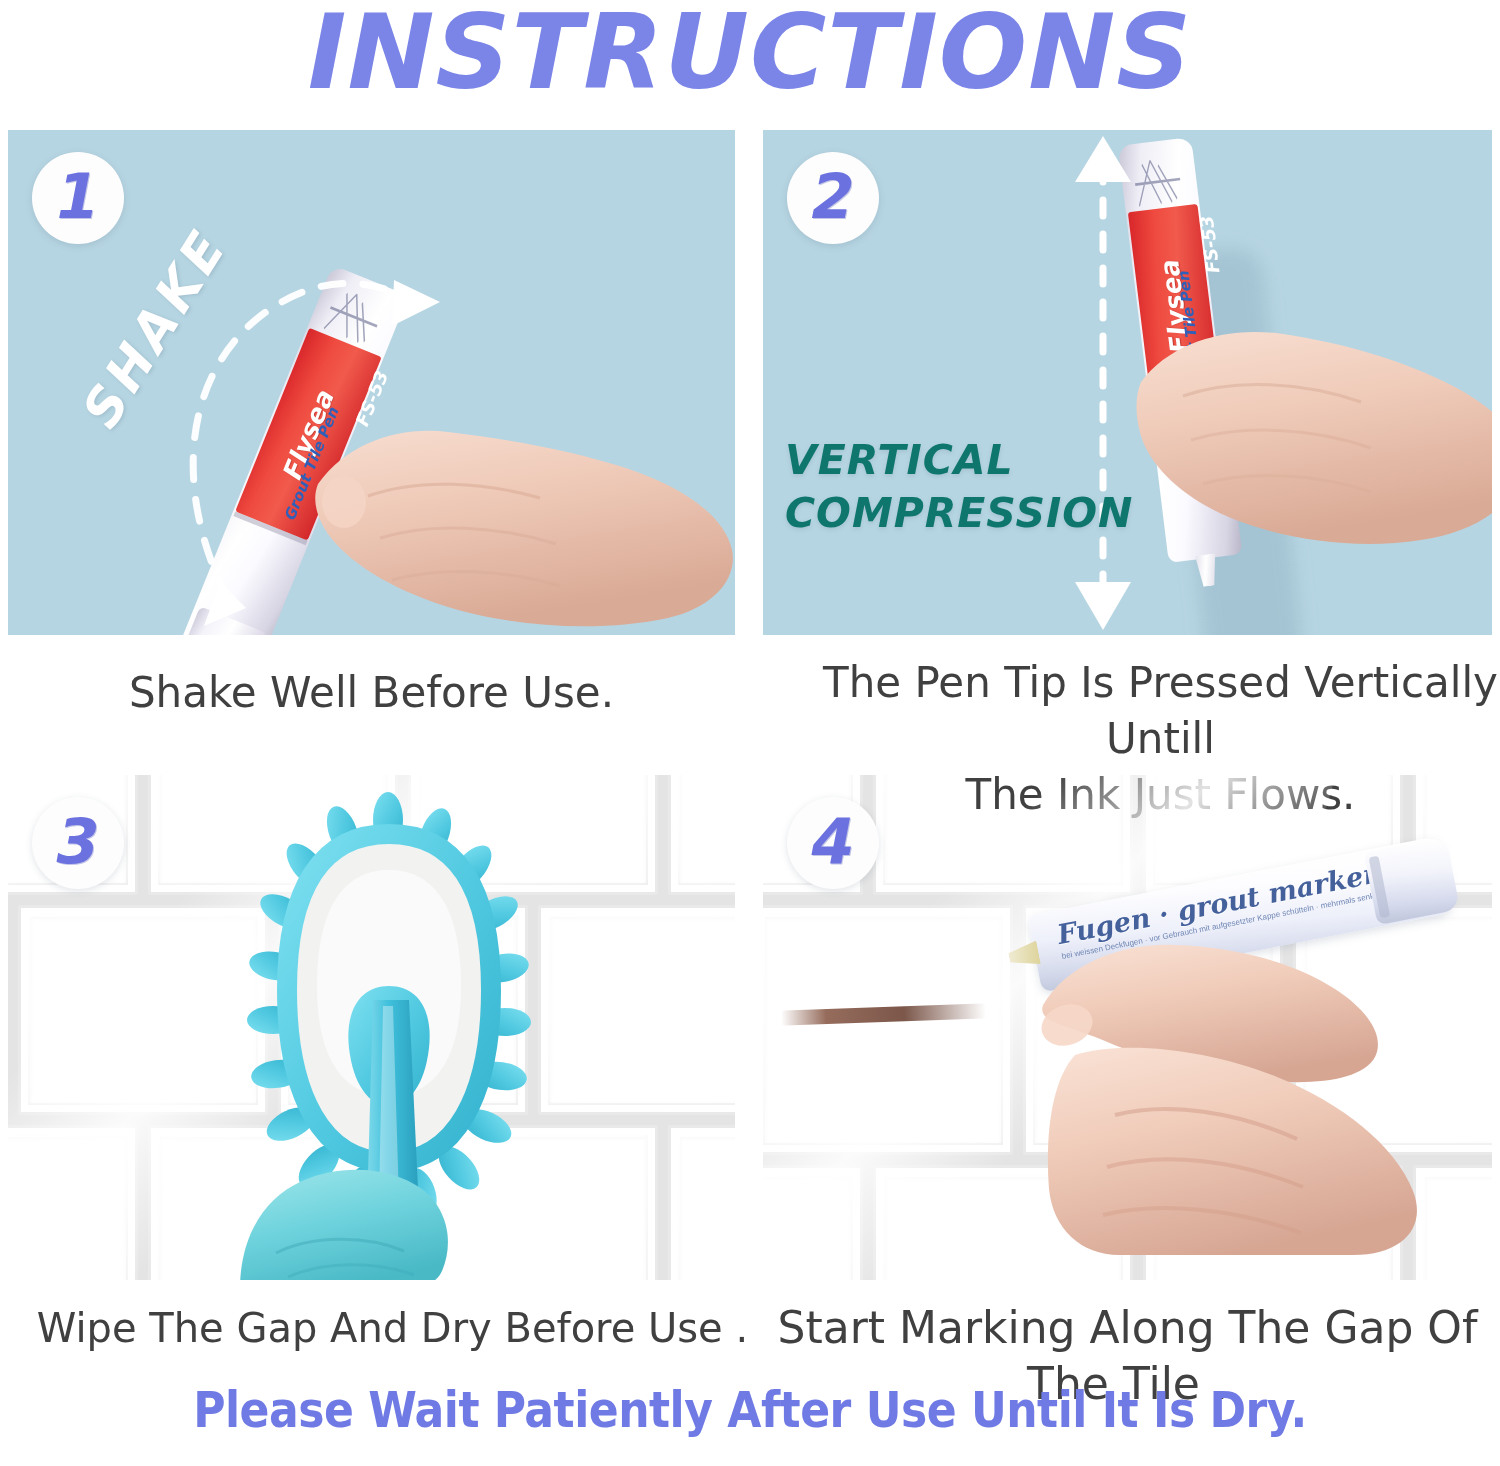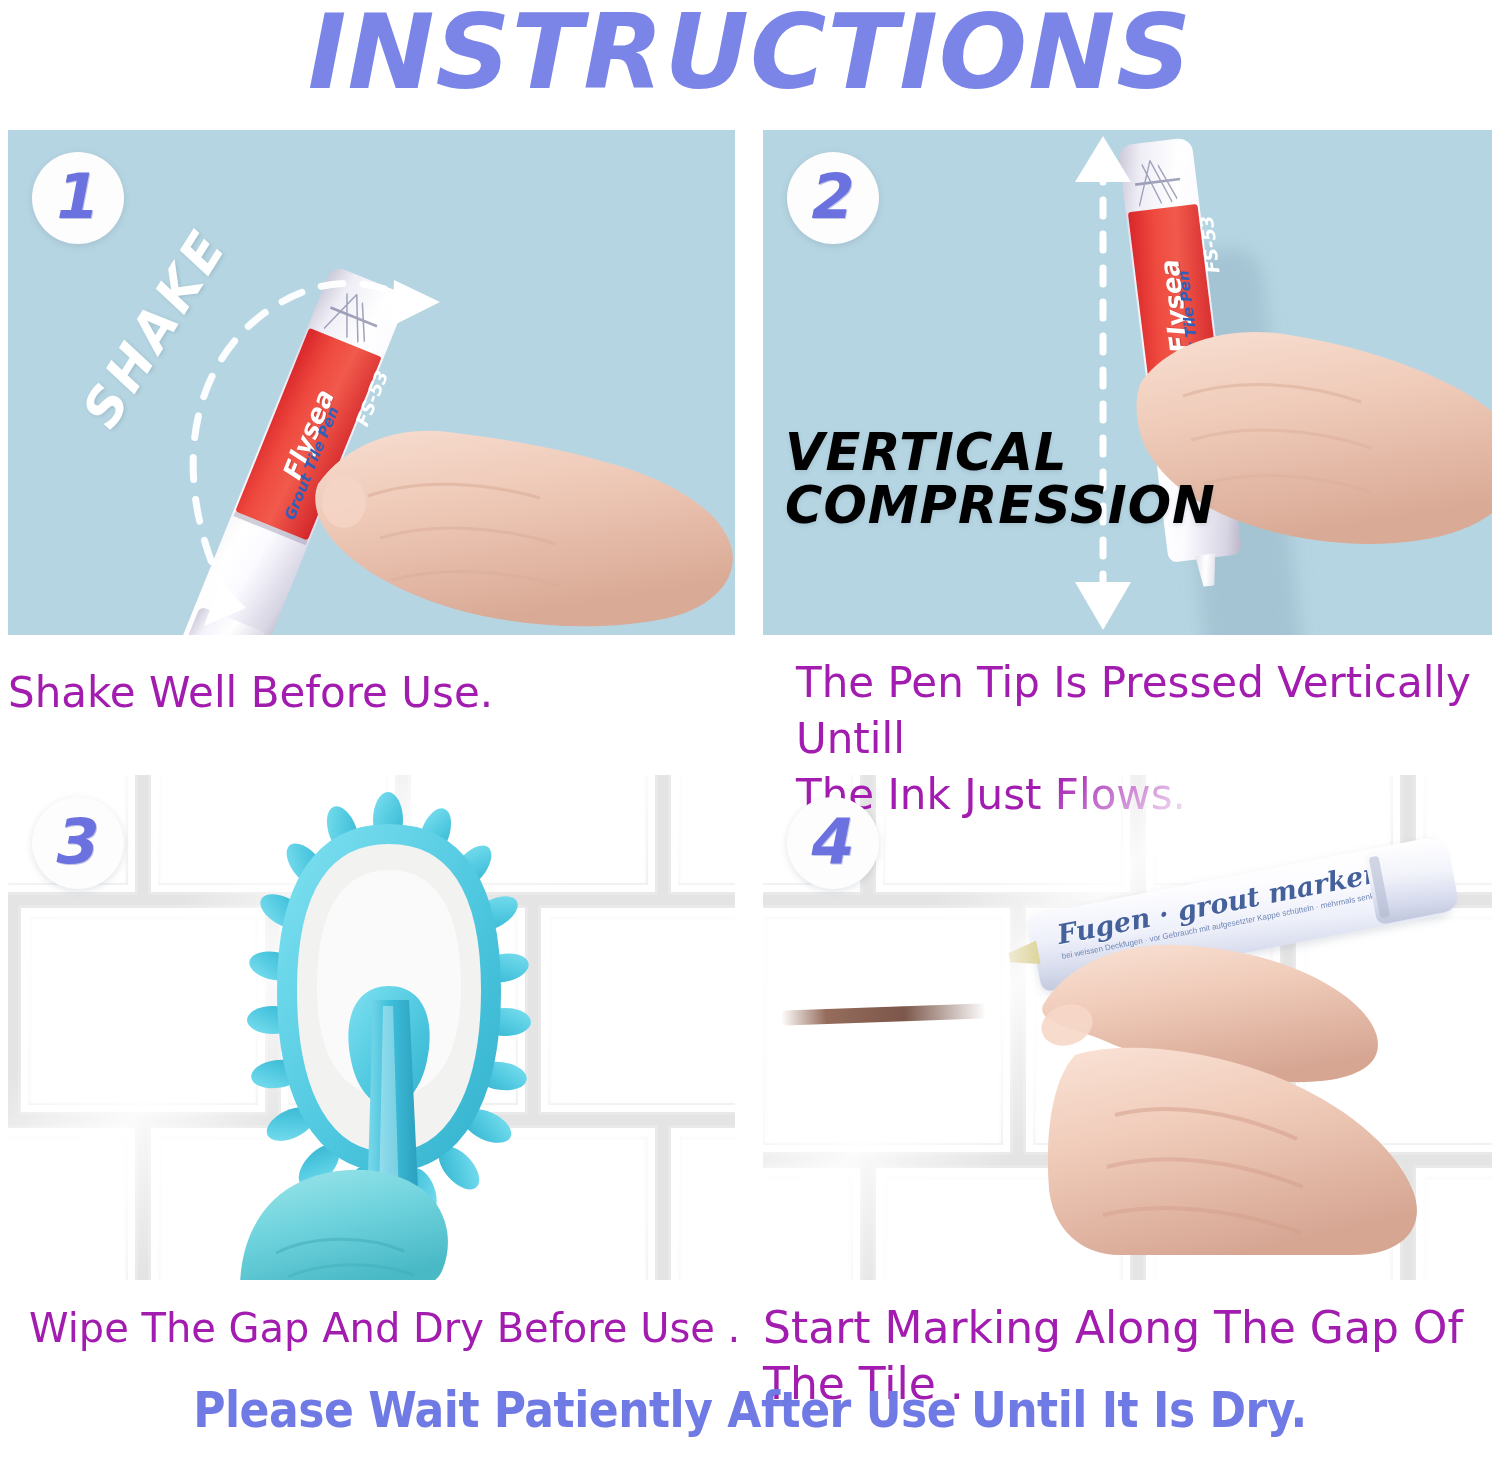--- a/index.html
+++ b/index.html
@@ -145,26 +145,26 @@
     position: absolute;
     left: 300px; top: 268px;
     width: 430px; height: 250px;
     z-index: 10;
   }
   .hand1 svg { width: 100%; height: 100%; overflow: visible; }
 
   
   .vc-text {
     position: absolute;
-    left: 22px; top: 296px;
-    font-family: "DejaVu Sans", sans-serif;
-    font-size: 51px; font-weight: 700; font-style: italic;
+    left: 22px; top: 304px;
+    font-family: "DejaVu Sans", sans-serif;
+    font-size: 41px; font-weight: 700; font-style: italic;
     letter-spacing: 1px;
     line-height: 53px;
-    color: #000000;
+    color: #0f766e;
     text-shadow: 0 2px 4px rgba(110,140,160,0.25);
     white-space: nowrap;
     z-index: 12;
   }
   .varrow-svg { position: absolute; left: 0; top: 0; width: 729px; height: 505px; z-index: 11; }
 
   .pen2 {
     position: absolute;
     left: 380px; top: 10px;
     width: 74px; height: 420px;
@@ -286,24 +286,24 @@
     background: linear-gradient(90deg, rgba(120,85,70,0) 0%, #8a5c4a 22%, #6d4436 60%, rgba(110,70,55,0) 100%);
     transform: rotate(-2deg);
     z-index: 7;
     opacity: 0.9;
     border-radius: 4px;
   }
 
   
   .caption {
     position: absolute;
-    text-align: left;
+    text-align: center;
     font-family: "DejaVu Sans", sans-serif;
     font-weight: 400;
-    color: #a21caf;
+    color: #404040;
     line-height: 56px;
   }
   #caption-1 { left: 8px;   top: 665px;  width: 727px; font-size: 42px; }
   #caption-2 { left: 796px; top: 655px;  width: 729px; font-size: 42px; }
   #caption-3 { left: 8px;   top: 1300px; width: 727px; font-size: 40px; margin-left: 21px; }
   #caption-4 { left: 763px; top: 1300px; width: 729px; font-size: 44px; }
 
   .footer {
     position: absolute;
     left: 0; top: 1382px;

